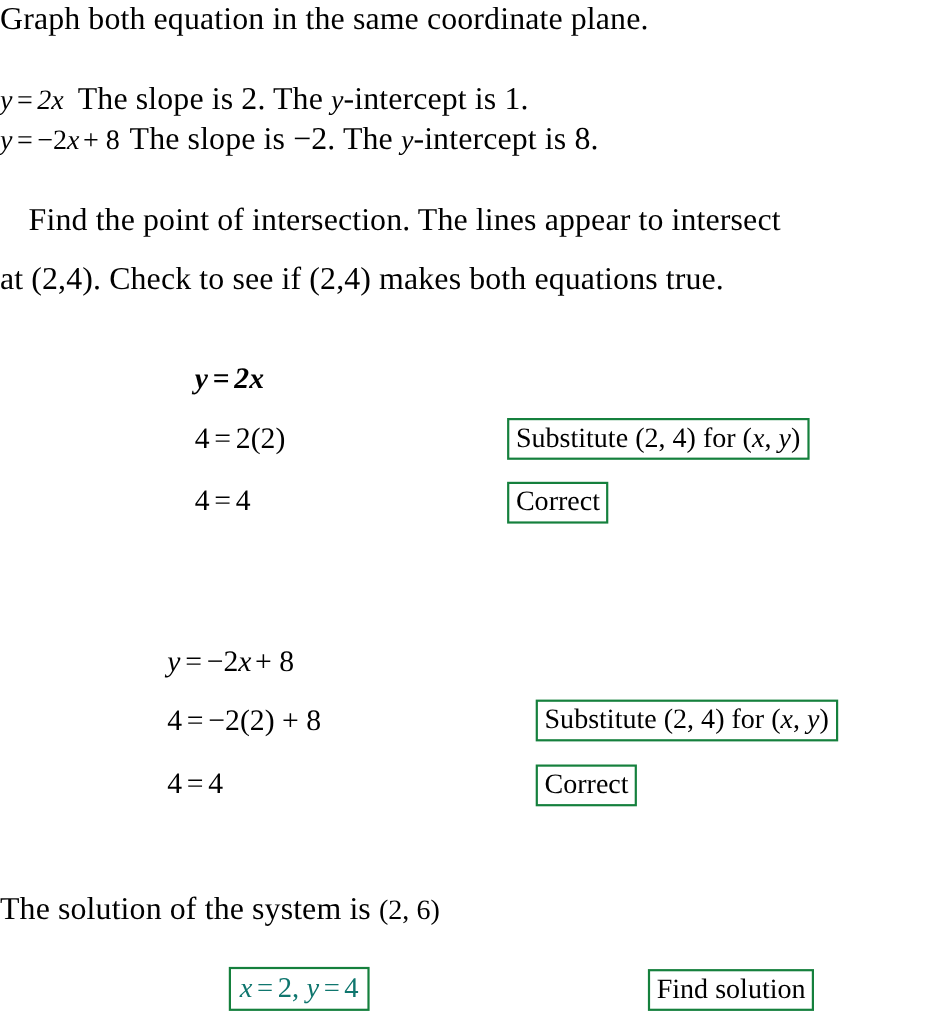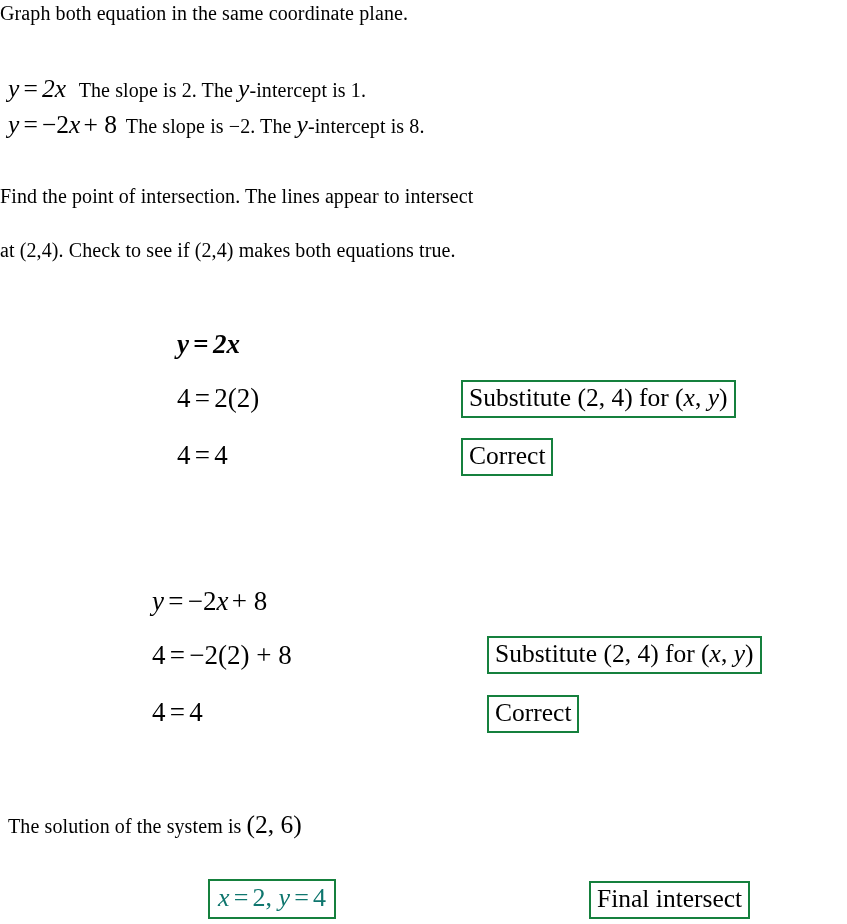--- a/index.html
+++ b/index.html
@@ -14,31 +14,30 @@
     overflow: hidden;
     font-family: "Liberation Serif", "DejaVu Serif", serif;
     color: #000000;
     -webkit-font-smoothing: antialiased;
   }
 
   .abs { position: absolute; white-space: nowrap; }
 
   
   .prose {
-    font-size: 20px;
+    font-size: 29px;
     line-height: 1;
     letter-spacing: 0.1px;
   }
 
   
   .math {
     font-size: 25.5px;
     line-height: 1;
     font-family: "Liberation Serif", "DejaVu Serif", serif;
-    margin-left: 8px;
   }
   .math i, .mvar {
     font-style: italic;
     font-family: "Liberation Serif", "DejaVu Serif", serif;
   }
   .op { margin: 0 0.16em; }
   .opn { margin: 0 0.10em 0 0.12em; }
 
   
   .eqline {
@@ -69,21 +68,21 @@
 </div>
 
 <div class="abs math" style="left:0px; top:76px;">
   <span class="mvar">y</span><span class="op">=</span><span class="mvar">2x</span><span>&nbsp;&nbsp;</span><span class="prose">The slope is 2.  The </span><span class="mvar">y</span><span class="prose">-intercept is 1.</span>
 </div>
 
 <div class="abs math" style="left:0px; top:112px;text-align:right;">
   <span class="mvar">y</span><span class="op">=</span><span>−2</span><span class="mvar">x</span><span class="opn">+ 8</span><span>&nbsp;</span><span class="prose">The slope is −2.  The </span><span class="mvar">y</span><span class="prose">-intercept is 8.</span>
 </div>
 
-<div class="abs prose" style="left:0px; top:186px;">
+<div class="abs prose" style="left:0px; top:186px;padding-left:26px;">
   <span>Find the point of intersection.  The lines appear to intersect</span>
 </div>
 <div class="abs prose" style="left:0px; top:224px;margin-top:16px;">
   <span>at (2,4).  Check to see if (2,4) makes both equations true.</span>
 </div>
 
 <div class="abs eqline" style="left:177px; top:331px;font-weight:bold;">
   <span class="mvar">y</span><span class="op">=</span><span class="mvar">2x</span>
 </div>
 
@@ -125,14 +124,14 @@
 
 <div class="abs math" style="left:0px; top:812px;">
   <span class="prose">The solution of the system is </span><span>(2, 6)</span>
 </div>
 
 <div class="abs boxed redtext" style="left:208px; top:879px; color:#0f766e;">
   <span class="mvar">x</span><span class="op">=</span><span>2</span><span>,</span><span>&nbsp;</span><span class="mvar">y</span><span class="op">=</span><span>4</span>
 </div>
 
 <div class="abs boxed" style="left:589px; top:881px;">
-  <span>Final intersect</span>
+  <span>Find solution</span>
 </div>
 
 </body></html>

